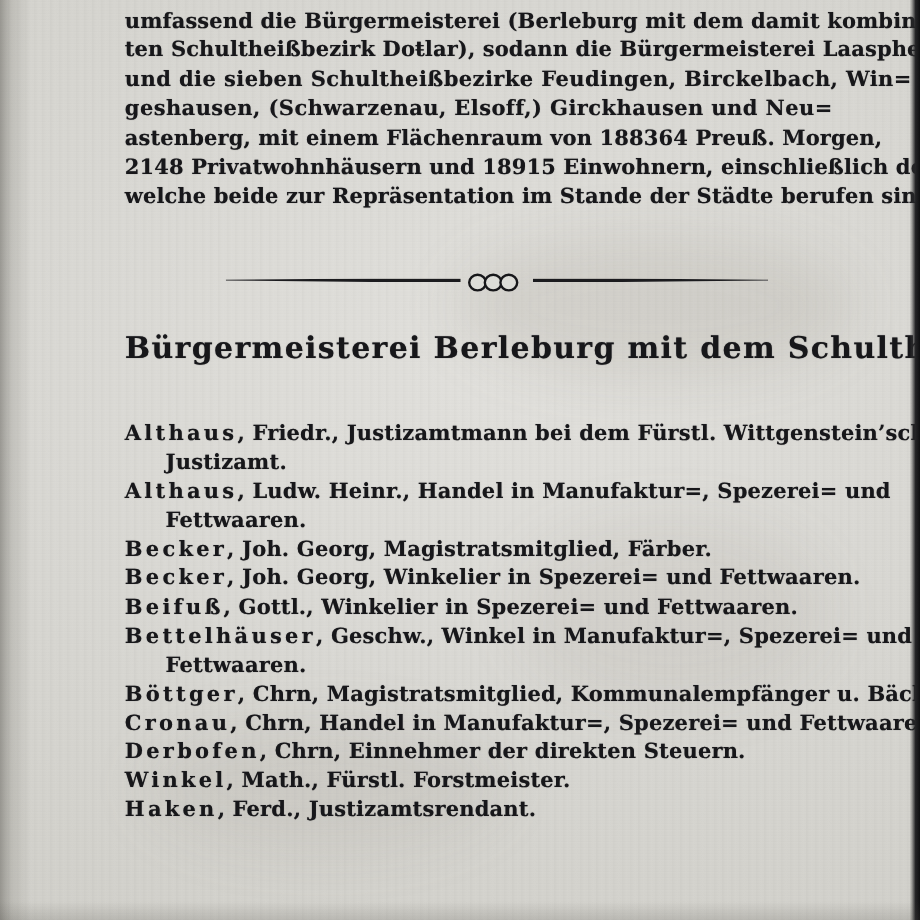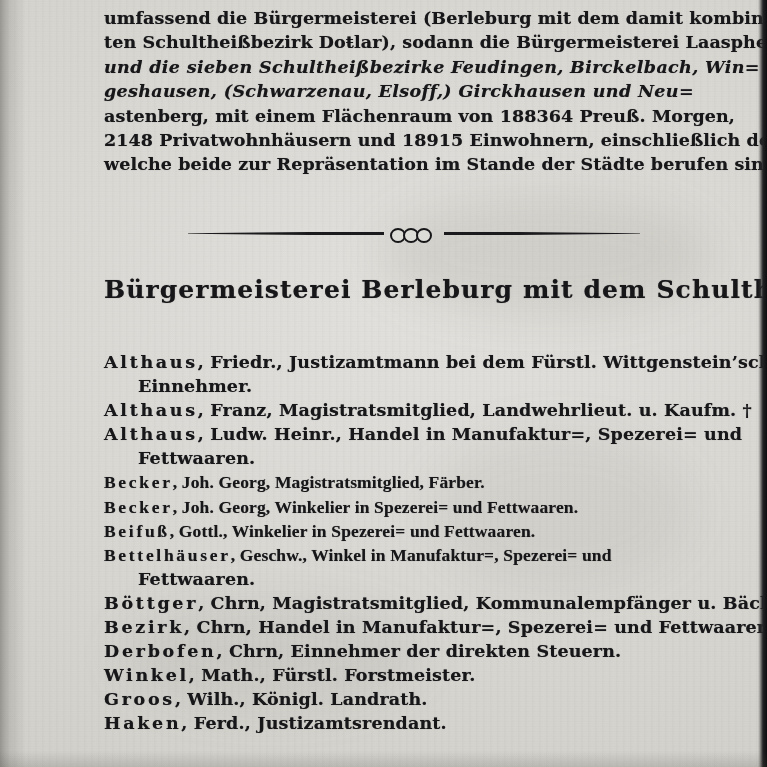--- a/index.html
+++ b/index.html
@@ -77,21 +77,21 @@
     width: 618px;
   }
   #intro-paragraph .line {
     display: block;
     white-space: nowrap;
     font-size: 17.5px;
     line-height: 24.4px;
     letter-spacing: .1px;
     text-shadow: 0 0 .7px rgba(20,20,25,.55);
   }
-  #intro-paragraph .line.wide { letter-spacing: .35px; font-style: italic; }
+  #intro-paragraph .line.wide { letter-spacing: .35px; }
 
   
   #ornament {
     position: absolute;
     left: 84px;
     top: 222px;
     width: 452px;
     height: 22px;
   }
   #ornament .rule-l, #ornament .rule-r {
@@ -148,21 +148,21 @@
   #directory .entry-line {
     display: block;
     white-space: nowrap;
     font-size: 17.5px;
     line-height: 24.1px;
     letter-spacing: .15px;
     text-shadow: 0 0 .7px rgba(20,20,25,.55);
   }
   #directory .entry-line.cont { padding-left: 34px; }
   #directory .surname { letter-spacing: 2.7px; }
-  .ink-heavy { text-shadow: 0 0 1.1px rgba(15,15,20,.85); font-family: Liberation Serif, serif; }
+  .ink-heavy { text-shadow: 0 0 1.1px rgba(15,15,20,.85); }
 
   
   #bottom-fade {
     position: absolute;
     left: 0; right: 0; bottom: 0; height: 16px;
     background: linear-gradient(to bottom, rgba(0,0,0,0), rgba(70,68,62,.18));
   }
 </style>
 </head>
 <body>
@@ -195,39 +195,37 @@
       <span class="rule-r"></span>
     </div>
 
     <div id="section-heading" class="fraktur">
       <span class="hline l1">Bürgermeisterei Berleburg mit dem Schultheiß=</span>
     </div>
 
     <div id="directory" class="fraktur">
 
       <span class="entry-line"><span class="surname">Althaus</span>, Friedr., Justizamtmann bei dem Fürstl. Wittgenstein’schen</span>
-      <span class="entry-line cont">Einnehmer.</span>
-
-      <span class="entry-line"><span class="surname">Althaus</span>, Franz, Magistratsmitglied, Landwehrlieut. u. Kaufm. †</span>
+      <span class="entry-line cont">Justizamt.</span>
+
 
       <span class="entry-line"><span class="surname">Althaus</span>, Ludw. Heinr., Handel in Manufaktur=, Spezerei= und</span>
       <span class="entry-line cont">Fettwaaren.</span>
 
       <span class="entry-line ink-heavy"><span class="surname">Becker</span>, Joh. Georg, Magistratsmitglied, Färber.</span>
       <span class="entry-line ink-heavy"><span class="surname">Becker</span>, Joh. Georg, Winkelier in Spezerei= und Fettwaaren.</span>
       <span class="entry-line ink-heavy"><span class="surname">Beifuß</span>, Gottl., Winkelier in Spezerei= und Fettwaaren.</span>
 
       <span class="entry-line ink-heavy"><span class="surname">Bettelhäuser</span>, Geschw., Winkel in Manufaktur=, Spezerei= und</span>
       <span class="entry-line cont">Fettwaaren.</span>
 
       <span class="entry-line"><span class="surname">Böttger</span>, Chrn, Magistratsmitglied, Kommunalempfänger u. Bäcker.</span>
-      <span class="entry-line"><span class="surname">Bezirk</span>, Chrn, Handel in Manufaktur=, Spezerei= und Fettwaaren.</span>
+      <span class="entry-line"><span class="surname">Cronau</span>, Chrn, Handel in Manufaktur=, Spezerei= und Fettwaaren.</span>
       <span class="entry-line"><span class="surname">Derbofen</span>, Chrn, Einnehmer der direkten Steuern.</span>
       <span class="entry-line"><span class="surname">Winkel</span>, Math., Fürstl. Forstmeister.</span>
-      <span class="entry-line"><span class="surname">Groos</span>, Wilh., Königl. Landrath.</span>
       <span class="entry-line"><span class="surname">Haken</span>, Ferd., Justizamtsrendant.</span>
 
     </div>
 
   </div>
 
   <div id="gutter-shade"></div>
   <div id="edge-dark"></div>
   <div id="bottom-fade"></div>
 

